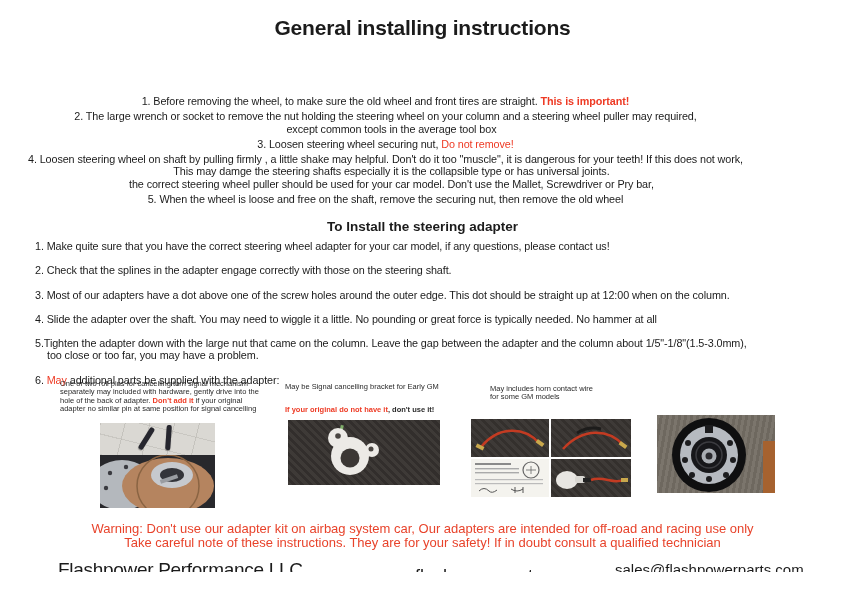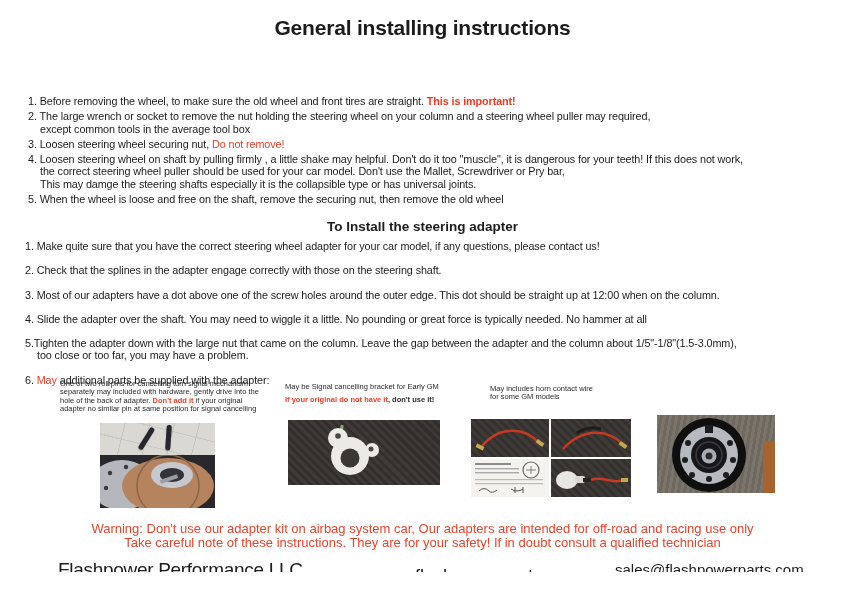--- a/index.html
+++ b/index.html
@@ -12,29 +12,29 @@
          font-size:21px;font-weight:700;letter-spacing:-0.2px;white-space:pre-wrap;}
   .sec-heading{position:absolute;left:0;width:100%;text-align:center;
          font-size:13.5px;font-weight:700;white-space:pre-wrap;}
   .h-remove{top:64px;}
   .h-install{top:219px;}
 
   .list{position:absolute;font-size:10.8px;line-height:12.3px;letter-spacing:-0.1px;}
   .list .line{white-space:nowrap;}
   .list .cont{margin-left:12px;}
   .list1{top:95px;left:28px;}
-  .list1 .item{margin-bottom:3px;}
+  .list1 .item{margin-bottom:3px;text-align:center;}
   .list2{top:240px;left:25px;}
-  .list2 .item{margin-bottom:12px;}
+  .list2 .item{margin-bottom:12px;margin-left:10px;}
 
   .caption{position:absolute;font-size:7.5px;line-height:8.4px;color:#2a2a2a;}
   .caption .line{white-space:nowrap;}
   .cap1{top:380px;left:60px;}
   .cap2{top:383px;left:285px;}
-  .cap2 .line + .line{margin-top:5px;}
+  .cap2 .line + .line{margin-top:15px;}
   .cap3{top:385px;left:490px;}
   .cap4{top:379px;left:655px;}
 
   .photo{position:absolute;overflow:hidden;}
   .photo1{left:100px;top:423px;width:115px;height:85px;}
   .photo1-top{position:relative;width:115px;height:32px;
       background:
         repeating-linear-gradient(104deg, rgba(180,178,172,.55) 0 1px, transparent 1px 24px),
         repeating-linear-gradient(14deg, rgba(180,178,172,.45) 0 1px, transparent 1px 20px),
         #dad8d3;}
@@ -78,22 +78,22 @@
       </div>
       <div class="item">
         <div class="line"><span>2. The large wrench or socket to remove the nut holding the steering wheel on your column and a steering wheel puller may required,</span></div>
         <div class="line cont"><span>except common tools in the average tool box</span></div>
       </div>
       <div class="item">
         <div class="line"><span>3. Loosen steering wheel securing nut, </span><span class="red">Do not remove!</span></div>
       </div>
       <div class="item">
         <div class="line"><span>4. Loosen steering wheel on shaft by pulling firmly , a little shake may helpful. Don't do it too "muscle", it is dangerous for your teeth! If this does not work,</span></div>
+        <div class="line cont"><span>This may damge the steering shafts especially it is the collapsible type or has universal joints.</span></div>
         <div class="line cont"><span>the correct steering wheel puller should be used for your car model. Don't use the Mallet, Screwdriver or Pry bar,</span></div>
-        <div class="line cont"><span>This may damge the steering shafts especially it is the collapsible type or has universal joints.</span></div>
       </div>
       <div class="item">
         <div class="line"><span>5. When the wheel is loose and free on the shaft, remove the securing nut, then remove the old wheel</span></div>
       </div>
     </div>
 
   <div class="sec-heading h-install">To Install the steering adapter</div>
   <div class="list list2">
       <div class="item">
         <div class="line"><span>1. Make quite sure that you have the correct steering wheel adapter for your car model, if any questions, please contact us!</span></div>

